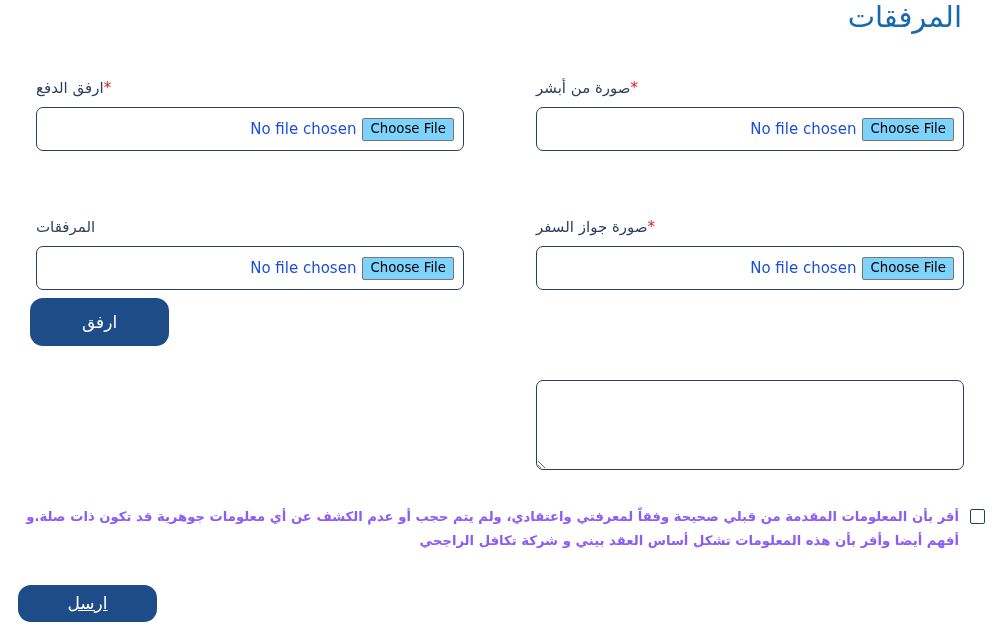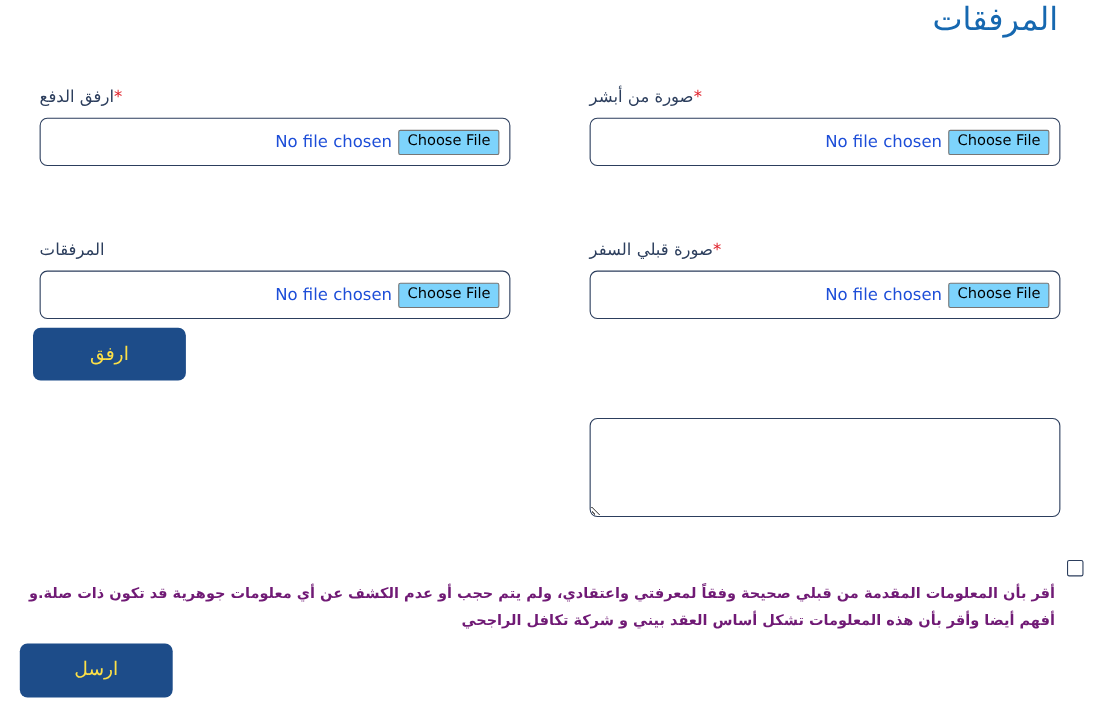--- a/index.html
+++ b/index.html
@@ -95,43 +95,44 @@
     color: #1d4ed8;
     direction: ltr;
     margin-right: 6px;
     white-space: nowrap;
   }
   .row-gap { height: 66px; }
 
   
   .btn-primary {
     background: #1d4c89;
-    color: #fde047;
+    color: #ffffff;
     border: none;
-    border-radius: 7px;
+    border-radius: 13px;
     font-family: "DejaVu Sans", "Liberation Sans", sans-serif;
     font-size: 17px;
     cursor: pointer;
     text-align: center;
     line-height: 1;
     padding: 0;
   }
   .btn-attach {
     position: absolute;
     top: 298px;
     left: 30px;
     width: 139px;
     height: 48px;
   }
   .btn-submit {
     position: absolute;
     top: 585px;
     left: 18px;
     width: 139px;
-    height: 49px;
+    height: 37px;
+    text-decoration: underline;
   }
 
   
   .desc-block {
     position: absolute;
     top: 380px;
     right: 0;
     width: 500px;
     box-sizing: border-box;
     padding-right: 36px;
@@ -182,25 +183,24 @@
     margin-top: 4px;
     cursor: pointer;
     box-sizing: border-box;
     appearance: none;
     -webkit-appearance: none;
     padding: 0;
   }
   .consent-text {
     font-size: 13.2px;
     line-height: 24px;
-    color: #701a75;
+    color: #8b5cf6;
     text-align: right;
     font-weight: 600;
     flex: 1;
-    margin-top: 24px;
   }
 </style>
 </head>
 <body>
 
 <div class="page-title">المرفقات</div>
 
 <div class="form-grid">
 
   <div class="field-row">
@@ -221,21 +221,21 @@
       </div>
     </div>
 
   </div>
 
   <div class="row-gap"></div>
 
   <div class="field-row">
 
     <div class="field">
-      <div class="field-label"><span class="req">*</span><span>صورة قبلي السفر</span></div>
+      <div class="field-label"><span class="req">*</span><span>صورة جواز السفر</span></div>
       <div class="file-box">
         <button class="choose-btn">Choose File</button>
         <span class="no-file">No file chosen</span>
       </div>
     </div>
 
     <div class="field">
       <div class="field-label"><span class="req"></span><span>المرفقات</span></div>
       <div class="file-box">
         <button class="choose-btn">Choose File</button>

